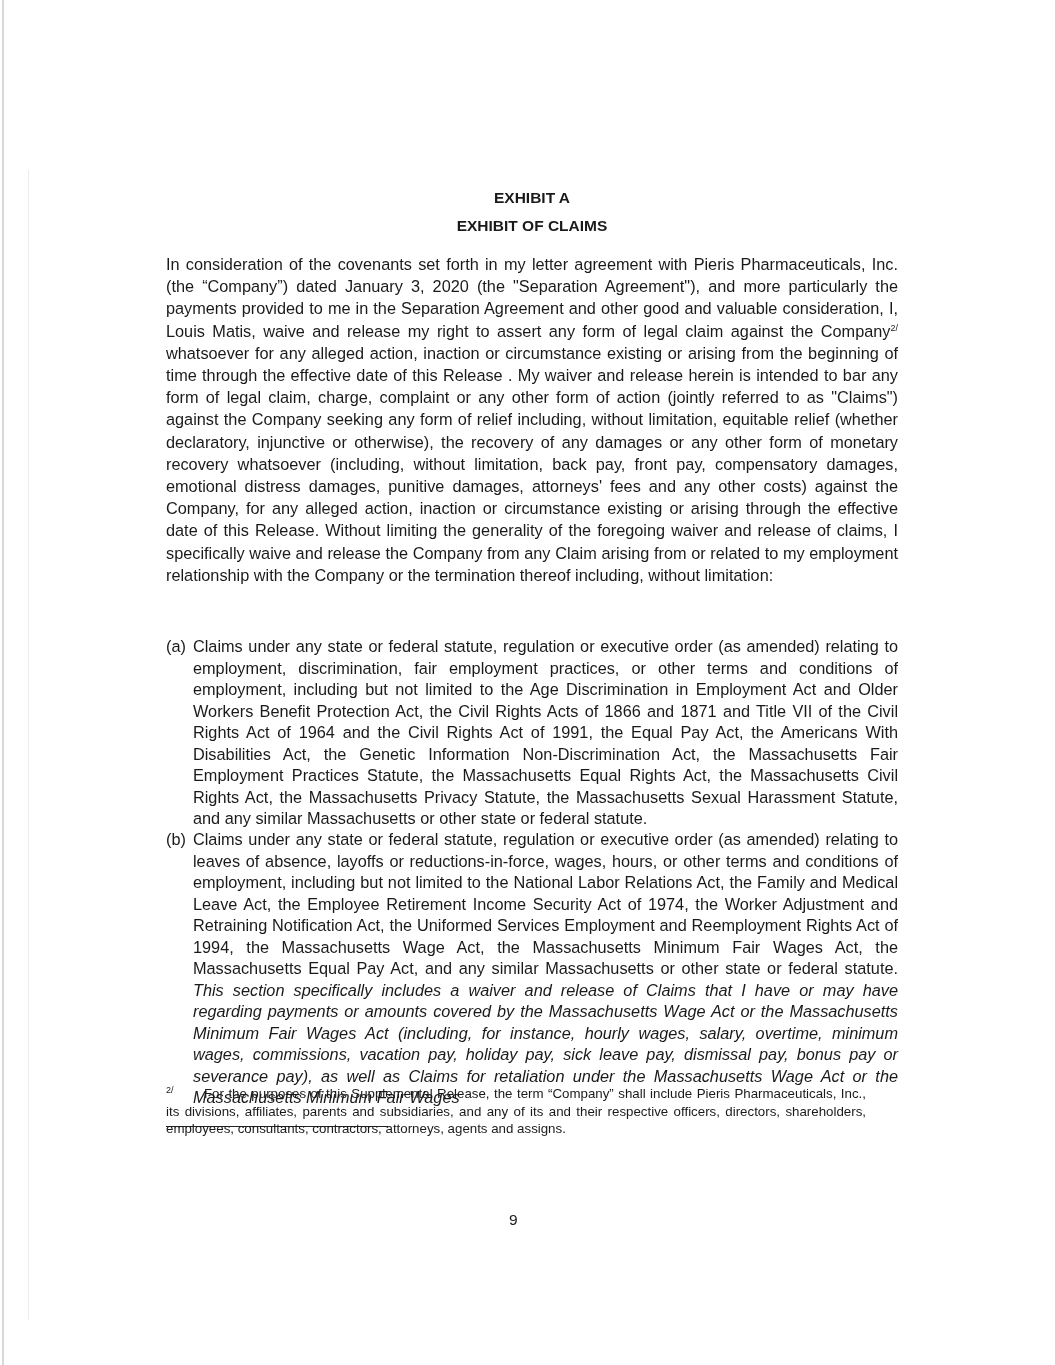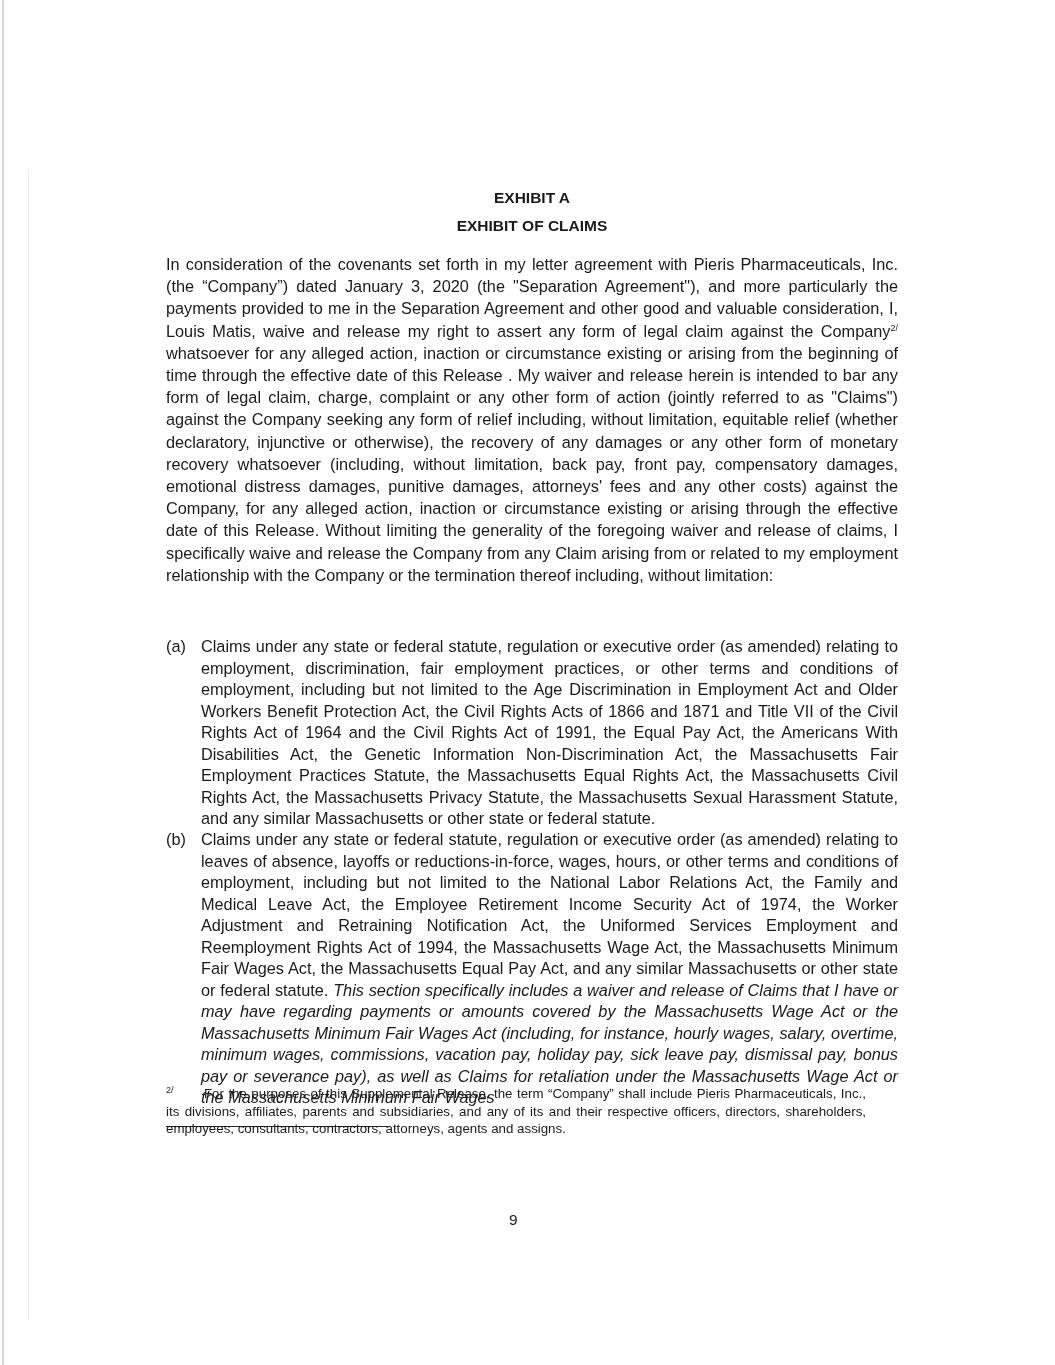--- a/index.html
+++ b/index.html
@@ -63,21 +63,21 @@
       font-size: 16.3px;
       line-height: 21.5px;
       text-align: justify;
     }
     .list-item .marker {
       position: absolute;
       left: 0;
       top: 0;
     }
     .list-item .content {
-      margin-left: 35px;
+      margin-left: 27px;
     }
     .item-a { top: 636px; }
     .item-b { top: 829px; }
     sup.fnref {
       font-size: 9px;
       line-height: 0;
       vertical-align: 6px;
     }
     .italic { font-style: italic; }
     .fn-rule {

